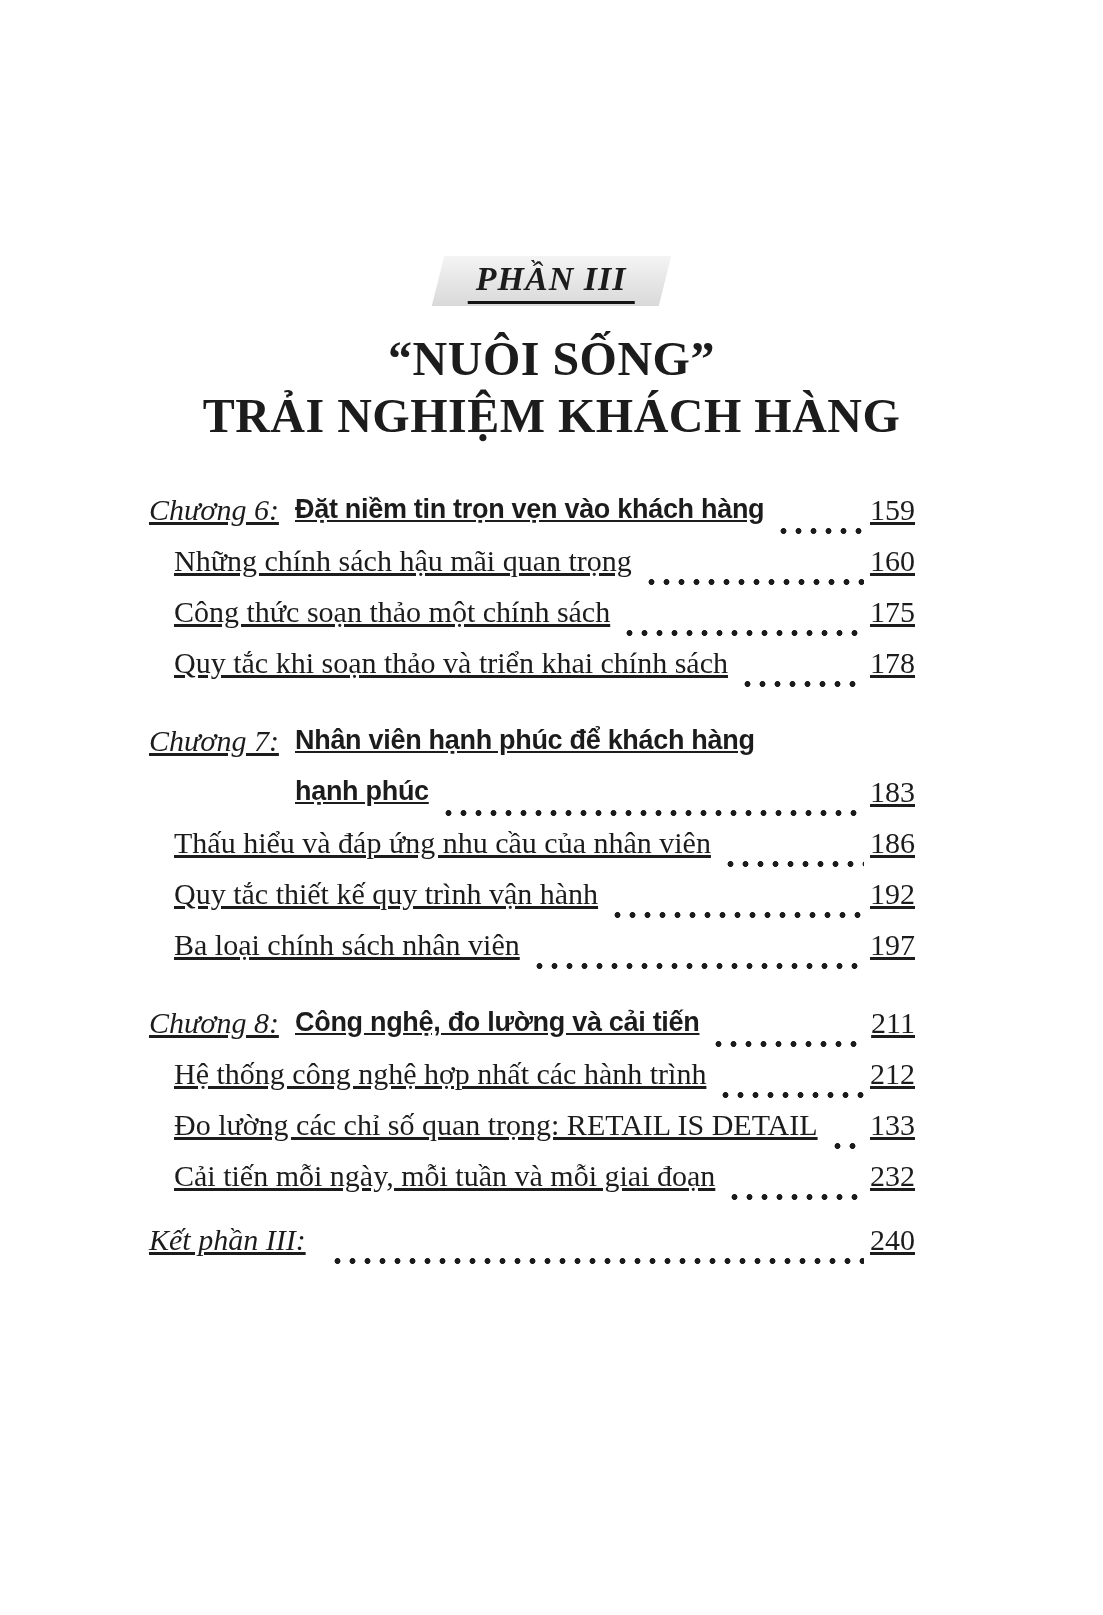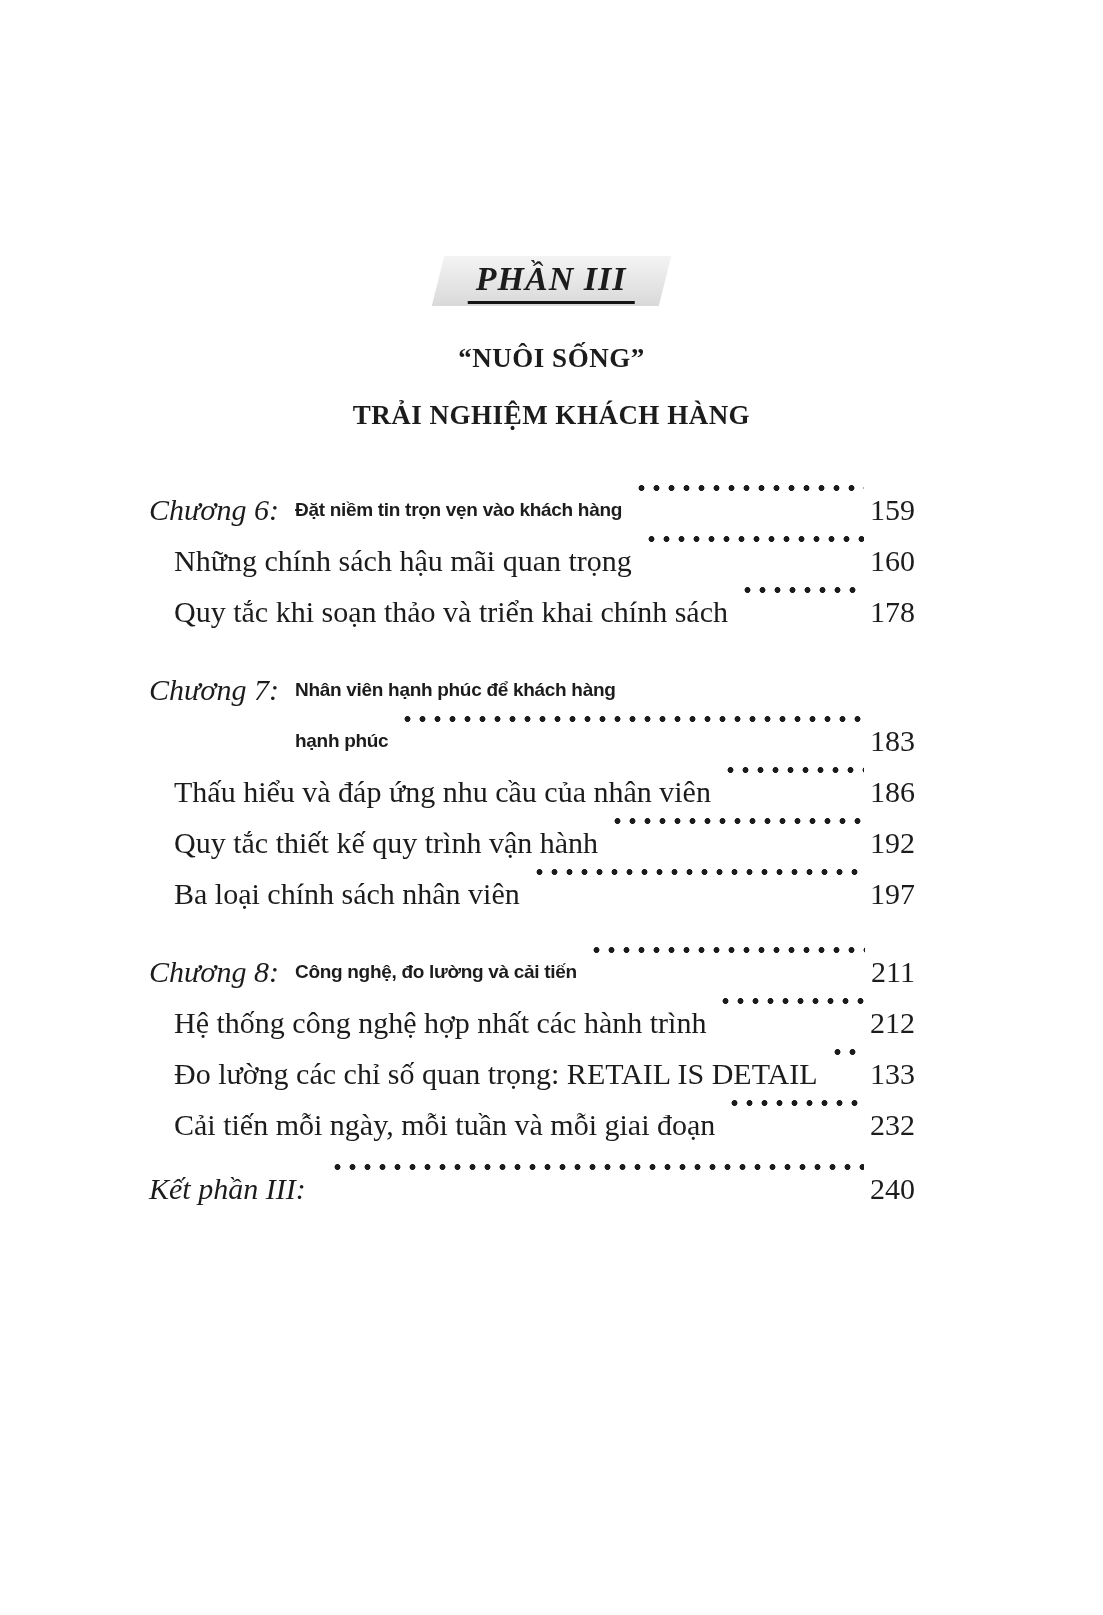--- a/index.html
+++ b/index.html
@@ -29,43 +29,44 @@
     font-size: 34px;
     letter-spacing: 1px;
     border-bottom: 3px solid #141414;
     padding: 0 8px 3px 8px;
   }
 
   
   .book-title {
     text-align: center;
     font-weight: bold;
-    font-size: 27px;
+    font-size: 48px;
     line-height: 57px;
     letter-spacing: 0.5px;
     margin-bottom: 40px;
   }
 
   
   .toc { width: 766px; margin-left: 149px; }
   .row {
     display: flex;
-    align-items: flex-start;
+    align-items: flex-end;
     font-size: 30px;
     line-height: 51px;
     white-space: nowrap;
+    text-decoration: underline;
   }
   .section + .section { margin-top: 27px; }
   .prefix { font-style: italic; flex: 0 0 auto; }
   .chapter .prefix, .chapter .prefix-spacer { min-width: 146px; flex: 0 0 146px; }
   .prefix-spacer { display: inline-block; }
   .ctitle {
     font-family: "Liberation Sans", sans-serif;
     font-weight: 700;
-    font-size: 19px;
+    font-size: 27px;
     letter-spacing: -0.3px;
     flex: 0 0 auto;
   }
   .kicker .prefix { margin-right: 12px; }
   .item { padding-left: 25px; }
   .item .ititle { flex: 0 0 auto; }
   .tail { margin-top: 13px; }
   .tail-italic .ititle { font-style: italic; }
 
   .leader {
@@ -102,20 +103,25 @@
       <div class="row chapter">
         <span class="prefix">Chương 6:</span>
         <span class="ctitle">Đặt niềm tin trọn vẹn vào khách hàng</span>
         <span class="leader"></span>
         <span class="pnum">159</span>
       </div>
       <div class="row item">
         <span class="ititle">Những chính sách hậu mãi quan trọng</span>
         <span class="leader"></span>
         <span class="pnum">160</span>
+      </div>
+      <div class="row item">
+        <span class="ititle">Công thức soạn thảo một chính sách</span>
+        <span class="leader"></span>
+        <span class="pnum">175</span>
       </div>
       <div class="row item">
         <span class="ititle">Quy tắc khi soạn thảo và triển khai chính sách</span>
         <span class="leader"></span>
         <span class="pnum">178</span>
       </div>
     </div>
 
     <div class="section">
       <div class="row chapter">

